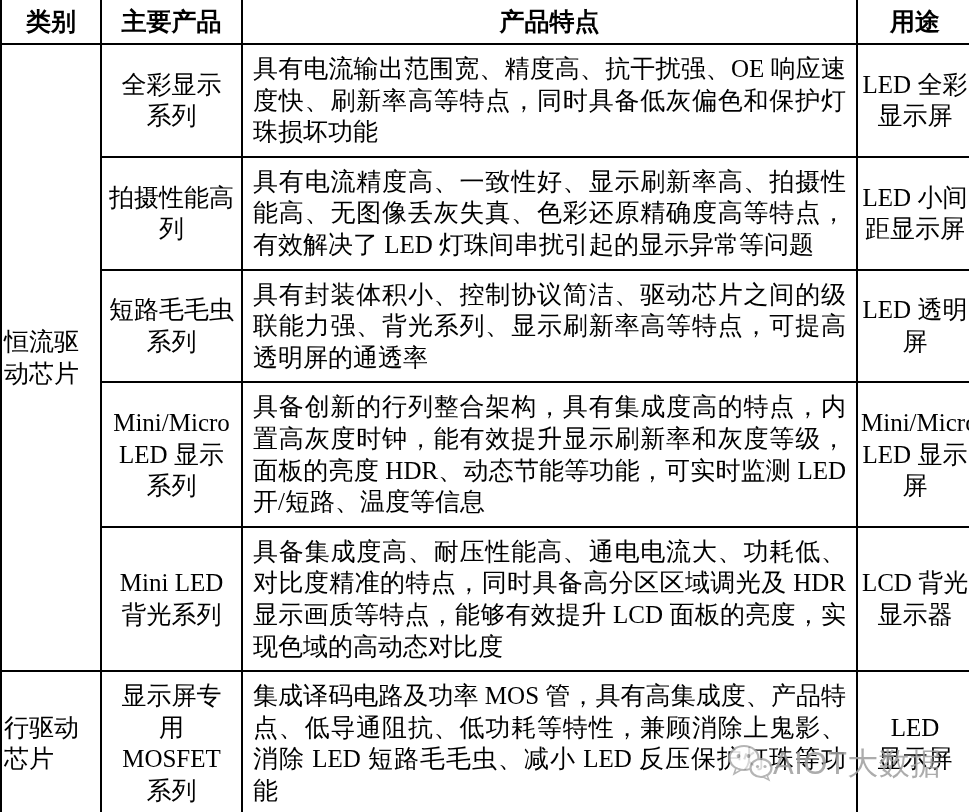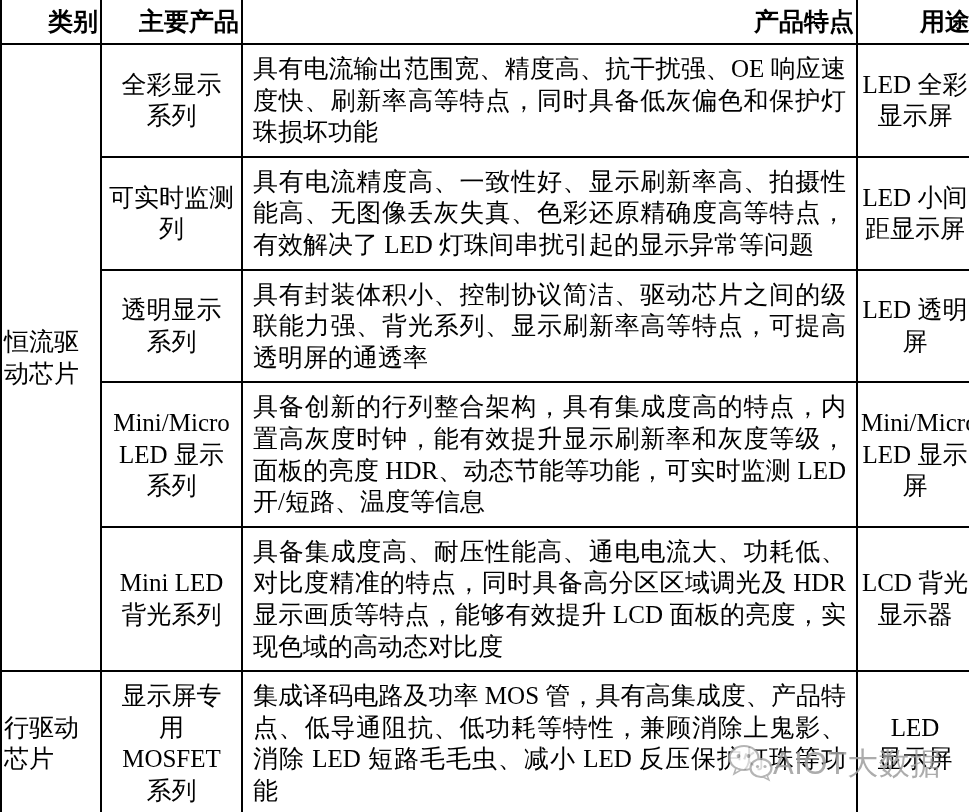--- a/index.html
+++ b/index.html
@@ -26,21 +26,20 @@
   .doc-table td, .doc-table th {
     border: 2px solid #000000;
     border-top: none;
     font-size: 25px;
     line-height: 31.6px;
     vertical-align: middle;
     overflow: hidden;
   }
   .doc-table tr:first-child th {
     border-bottom: 2.5px solid #000000;
-    text-align: right;
   }
   th.hdr {
     font-weight: bold;
     text-align: center;
     padding: 0 2px;
   }
   td.col-category {
     text-align: left;
     white-space: pre-line;
     padding: 0 2px;
@@ -96,28 +95,28 @@
   <tr style="height:103px">
     <td class="col-category" rowspan="5">恒流驱
 动芯片</td>
     <td class="col-product">全彩显示
 系列</td>
     <td class="col-features">具有电流输出范围宽、精度高、抗干扰强、OE 响应速度快、刷新率高等特点，同时具备低灰偏色和保护灯珠损坏功能</td>
     <td class="col-usage">LED 全彩
 显示屏</td>
   </tr>
   <tr style="height:97px">
-    <td class="col-product">可实时监测
+    <td class="col-product">拍摄性能高
 列</td>
     <td class="col-features">具有电流精度高、一致性好、显示刷新率高、拍摄性能高、无图像丢灰失真、色彩还原精确度高等特点，有效解决了 LED 灯珠间串扰引起的显示异常等问题</td>
     <td class="col-usage">LED 小间
 距显示屏</td>
   </tr>
   <tr style="height:96px">
-    <td class="col-product">透明显示
+    <td class="col-product">短路毛毛虫
 系列</td>
     <td class="col-features">具有封装体积小、控制协议简洁、驱动芯片之间的级联能力强、背光系列、显示刷新率高等特点，可提高透明屏的通透率</td>
     <td class="col-usage">LED 透明
 屏</td>
   </tr>
   <tr style="height:127px">
     <td class="col-product">Mini/Micro
 LED 显示
 系列</td>
     <td class="col-features">具备创新的行列整合架构，具有集成度高的特点，内置高灰度时钟，能有效提升显示刷新率和灰度等级，面板的亮度 HDR、动态节能等功能，可实时监测 LED 开/短路、温度等信息</td>

